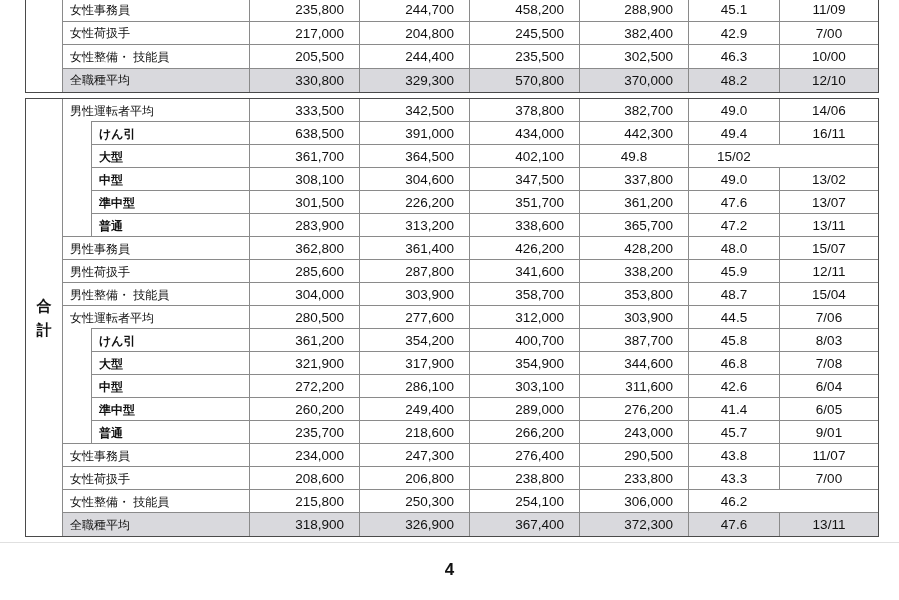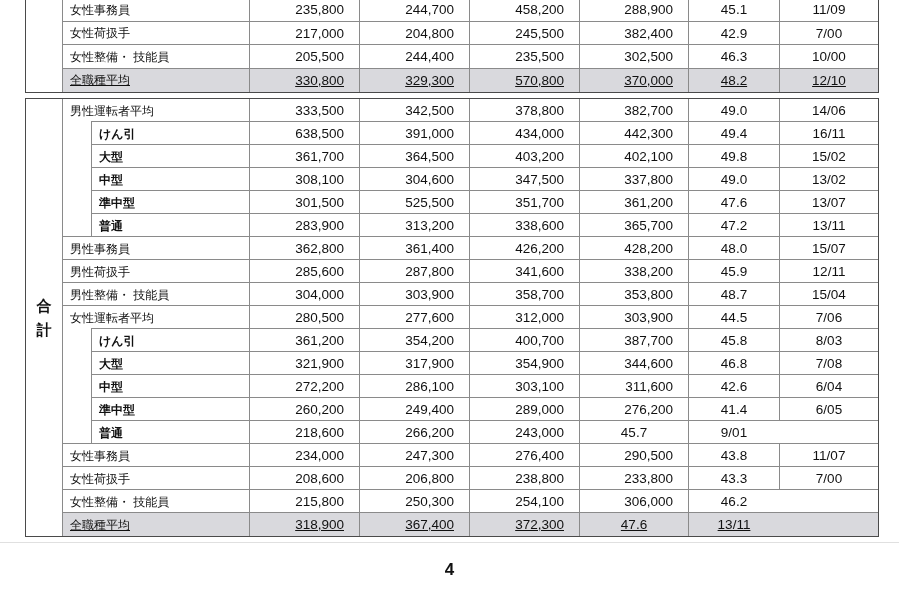--- a/index.html
+++ b/index.html
@@ -44,21 +44,21 @@
   .vc:nth-child(1){width:110px;flex:0 0 110px;}
   .vc:nth-child(2){width:110px;flex:0 0 110px;}
   .vc:nth-child(3){width:110px;flex:0 0 110px;}
   .vc:nth-child(4){width:109px;flex:0 0 109px;}
   .vc:nth-child(5){width:91px;flex:0 0 91px;}
   .vc:nth-child(6){flex:1 1 auto;}
   .vc.num{justify-content:flex-end;}
   .vc.num .val{padding-right:15px;}
   .vc.ctr{justify-content:center;}
   .val{font-size:13.5px;font-weight:500;line-height:1;white-space:nowrap;}
-  .row.total .lz,.row.total .vals{background:var(--shade);text-decoration:underline;}
+  .row.total .lz,.row.total .vals{background:var(--shade);}
   .hairline{position:absolute;left:0;top:542px;width:899px;height:1px;background:var(--hair);}
   .pagenum{
     position:absolute;left:0;top:560px;width:899px;text-align:center;
     font-size:17px;font-weight:600;
   }
 </style>
 </head>
 <body>
 
 <section class="tbl-section s1">
@@ -236,23 +236,20 @@
           <i class="bline"></i>
         </div>
         <div class="vals">
           <div class="vc num">
             <span class="val">361,700</span>
           </div>
           <div class="vc num">
             <span class="val">364,500</span>
           </div>
           <div class="vc num">
-            <span class="val">403,200</span>
-          </div>
-          <div class="vc num">
             <span class="val">402,100</span>
           </div>
           <div class="vc ctr">
             <span class="val">49.8</span>
           </div>
           <div class="vc ctr">
             <span class="val">15/02</span>
           </div>
         </div>
       </div>
@@ -287,21 +284,21 @@
         <div class="lz">
           <span class="lbl">準中型</span>
           <i class="vline"></i>
           <i class="bline"></i>
         </div>
         <div class="vals">
           <div class="vc num">
             <span class="val">301,500</span>
           </div>
           <div class="vc num">
-            <span class="val">525,500</span>
+            <span class="val">226,200</span>
           </div>
           <div class="vc num">
             <span class="val">351,700</span>
           </div>
           <div class="vc num">
             <span class="val">361,200</span>
           </div>
           <div class="vc ctr">
             <span class="val">47.6</span>
           </div>
@@ -550,20 +547,23 @@
         </div>
       </div>
       <div class="row sublast">
         <div class="lz">
           <span class="lbl">普通</span>
           <i class="vline"></i>
           <i class="bline"></i>
         </div>
         <div class="vals">
           <div class="vc num">
+            <span class="val">235,700</span>
+          </div>
+          <div class="vc num">
             <span class="val">218,600</span>
           </div>
           <div class="vc num">
             <span class="val">266,200</span>
           </div>
           <div class="vc num">
             <span class="val">243,000</span>
           </div>
           <div class="vc ctr">
             <span class="val">45.7</span>
@@ -648,20 +648,23 @@
           </div>
         </div>
       </div>
       <div class="row total rlast">
         <div class="lz">
           <span class="lbl">全職種平均</span>
         </div>
         <div class="vals">
           <div class="vc num">
             <span class="val">318,900</span>
+          </div>
+          <div class="vc num">
+            <span class="val">326,900</span>
           </div>
           <div class="vc num">
             <span class="val">367,400</span>
           </div>
           <div class="vc num">
             <span class="val">372,300</span>
           </div>
           <div class="vc ctr">
             <span class="val">47.6</span>
           </div>

